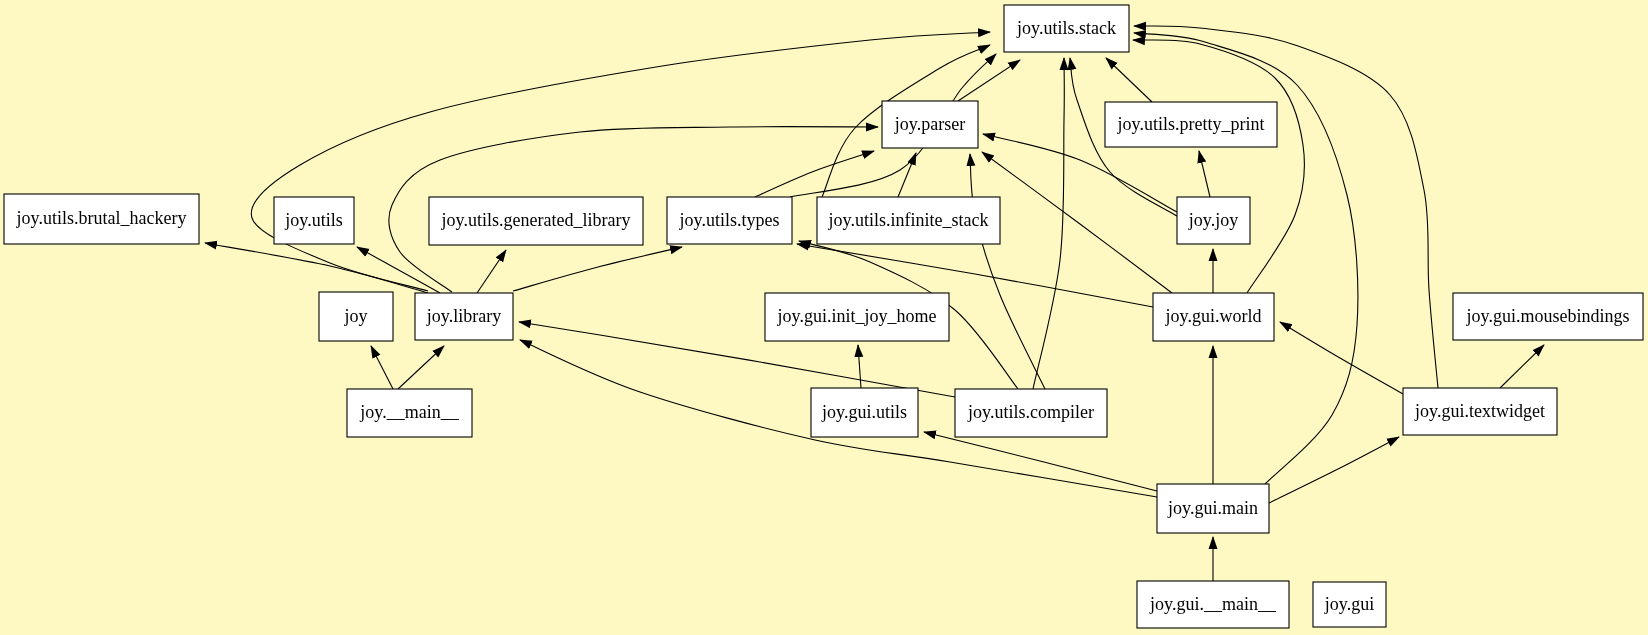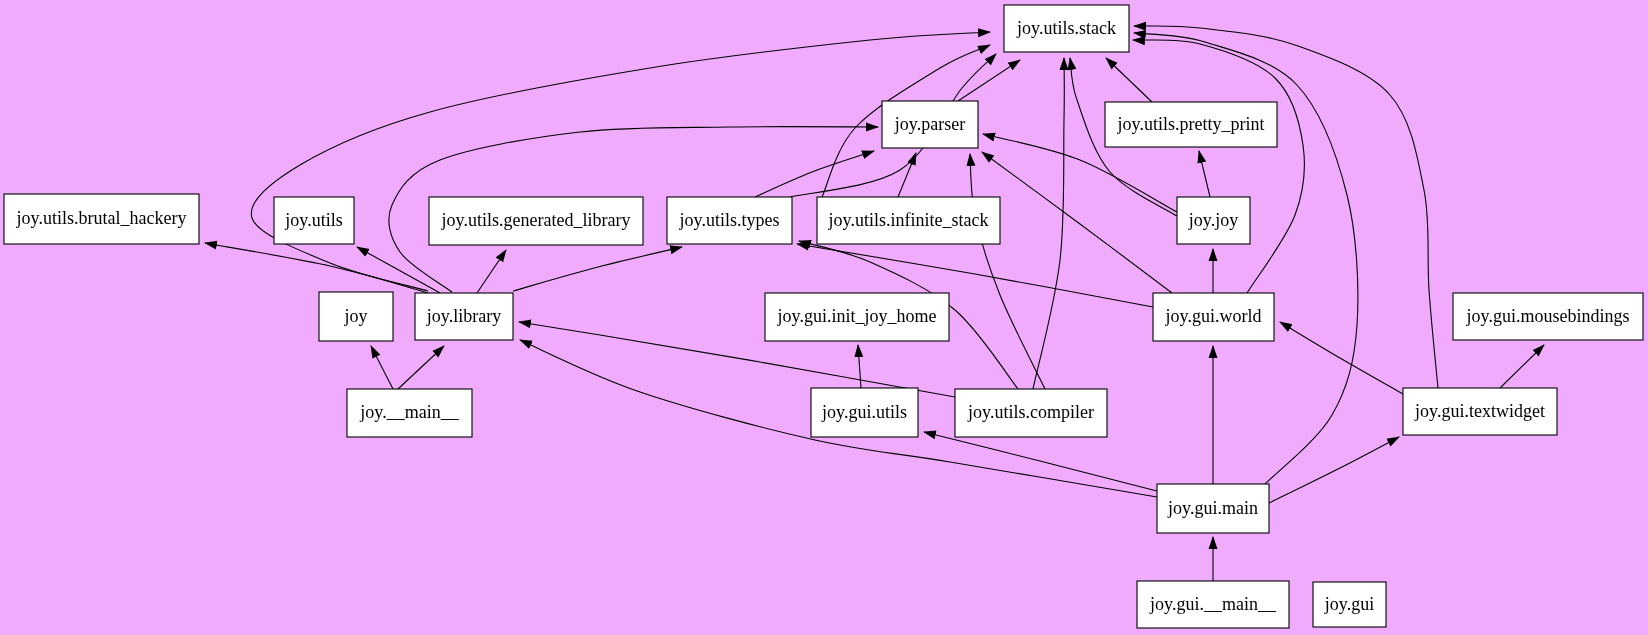--- a/index.html
+++ b/index.html
@@ -1,16 +1,16 @@
 <!DOCTYPE html>
 <html><head>
 <meta charset="utf-8">
 <style>
   html,body{margin:0;padding:0;background:#ffffff;}
-  .canvas{position:relative;width:1648px;height:635px;background:#f0abfc;overflow:hidden;}
+  .canvas{position:relative;width:1648px;height:635px;background:#fef9c3;overflow:hidden;}
   svg{display:block;}
   .edge-path{fill:none;stroke:#000000;stroke-width:1.1px;}
   .node-box{fill:#ffffff;stroke:#000000;stroke-width:1.1px;}
   .node-label{font-family:"Liberation Serif","DejaVu Serif",serif;font-size:18px;fill:#000000;
               text-anchor:middle;dominant-baseline:middle;}
 </style>
 </head>
 <body>
 
 <div class="canvas">

